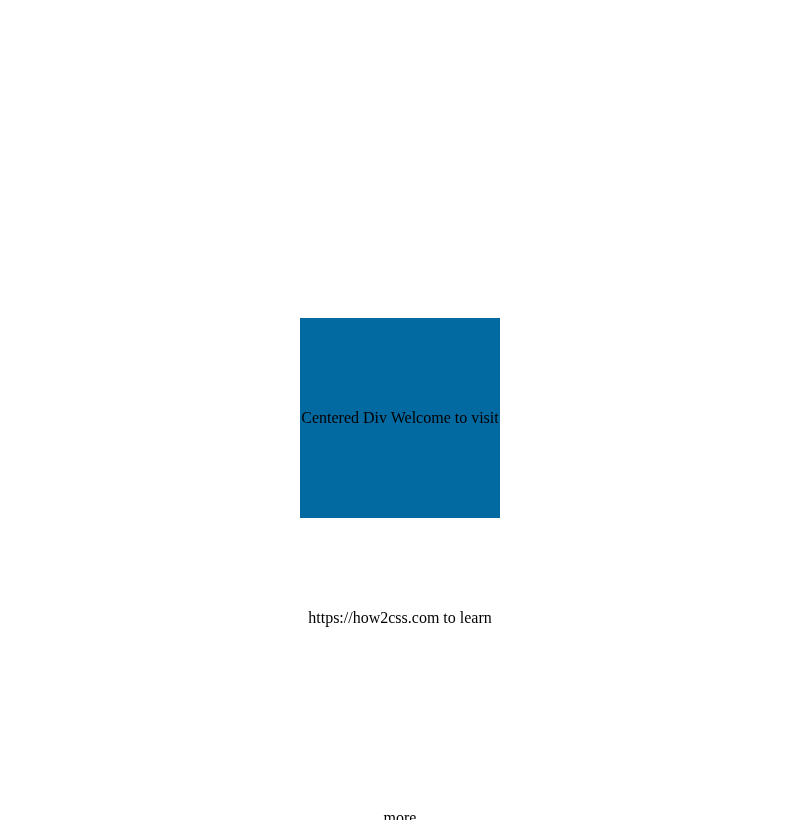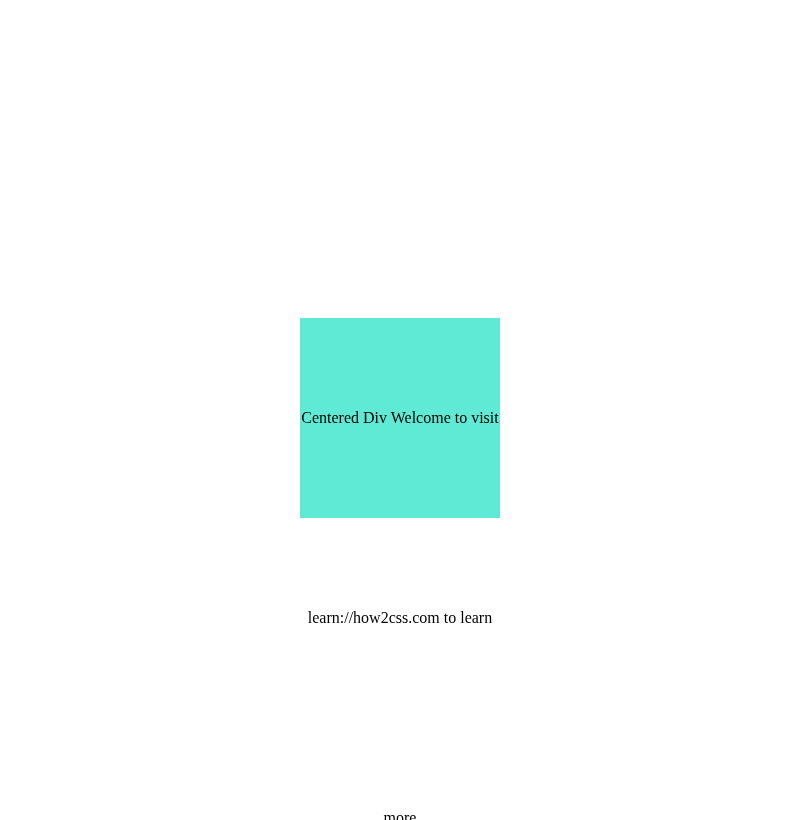--- a/index.html
+++ b/index.html
@@ -11,21 +11,21 @@
       width: 800px;
       min-height: 820px;
       background: #ffffff;
       font-family: "Times New Roman", Times, serif;
       font-size: 16px;
       color: #000000;
     }
     .box {
       width: 200px;
       height: 200px;
-      background: #5eead4;
+      background: #0369a1;
       display: flex;
       align-items: center;
       justify-content: center;
       text-align: center;
       margin-left: auto;
       margin-right: auto;
     }
     .row1 {
       margin-top: 318px;
     }
@@ -38,17 +38,17 @@
       background: transparent;
     }
   </style>
 </head>
 <body>
 
 <div class="box row1">
   <span>Centered Div Welcome to visit</span>
 </div>
 <div class="box row2">
-  <span>learn://how2css.com to learn</span>
+  <span>https://how2css.com to learn</span>
 </div>
 <div class="box row3">
   <span>more</span>
 </div>
 
 </body></html>

